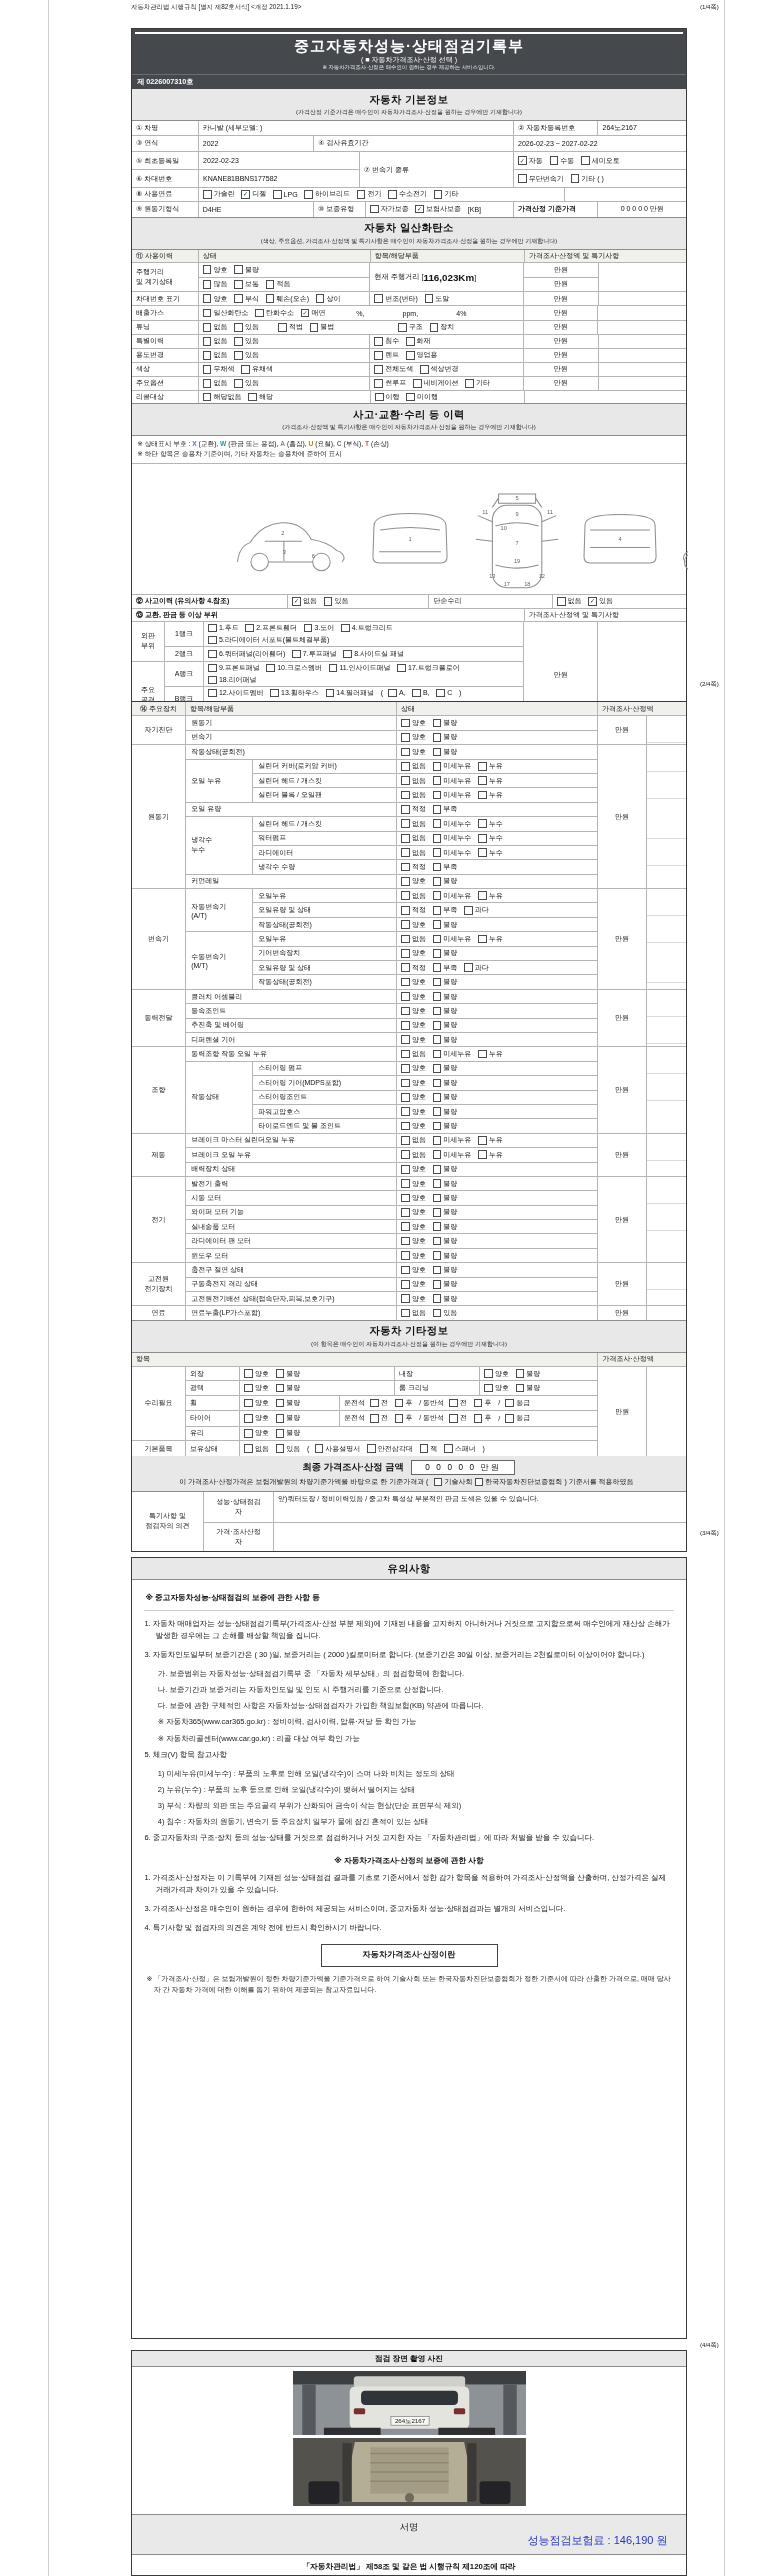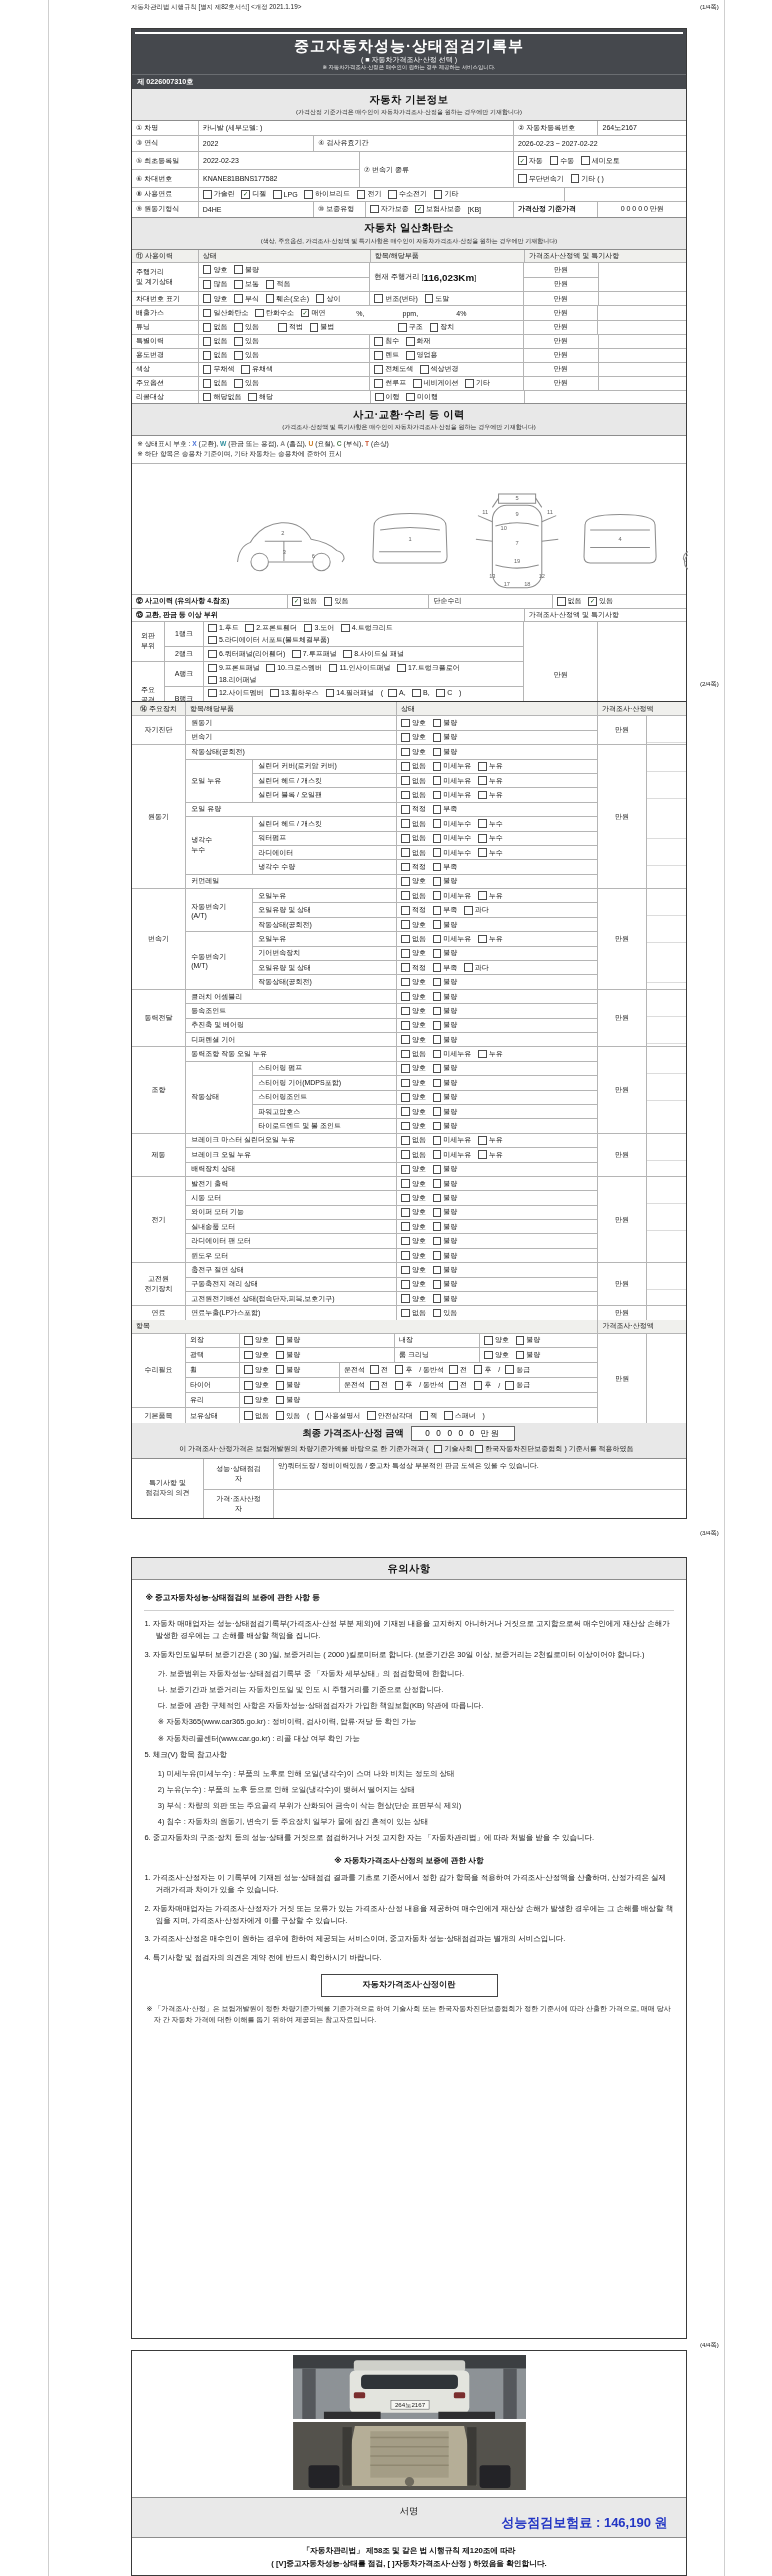--- a/index.html
+++ b/index.html
@@ -66,21 +66,21 @@
   .nt-hd2{font-size:7.7px;font-weight:bold;margin:11.3px 1px 5.2px;text-align:center}
   .nt-p{margin:0 0 7.2px;padding-left:11.3px;text-indent:-11.3px}
   .nt-s{margin:0 0 4.6px;padding-left:20.6px;text-indent:-7.2px;color:#1c1c1c}
   .nt-box{border:0.5px solid #444;width:175px;margin:10.3px auto 7.2px;text-align:center;font-size:8.2px;font-weight:bold;padding:4.1px 0}
   .nt-s2{margin:0 0 5.2px;padding-left:9.3px;text-indent:-7.2px;font-size:7px;color:#1c1c1c}
   
   .photohead{background:#e8e8e8;border-bottom:0.5px solid #8d8d8d;text-align:center;font-size:7.7px;font-weight:bold;padding:2.6px 0}
   .photos{display:flex;flex-direction:column;align-items:center;gap:3.1px;padding:3.6px 0}
   .signband{background:#e9e9e9;border-top:0.5px solid #8d8d8d;border-bottom:0.5px solid #8d8d8d;height:39px;position:relative;margin-top:4.1px}
   .signttl{position:absolute;left:0;right:0;top:6.2px;text-align:center;font-size:9.3px}
-  .fee{position:absolute;right:18.5px;bottom:5.2px;font-size:13px;font-weight:bold;color:#2336c4}
+  .fee{position:absolute;right:18.5px;bottom:5.2px;font-size:11px;font-weight:normal;color:#2336c4}
   .confirm{text-align:center;font-size:7.7px;font-weight:bold;padding-top:5.2px;line-height:1.7}
 </style>
 </head>
 <body>
 
 <div class="sheet">
 
   <div class="ruler">자동차관리법 시행규칙 [별지 제82호서식] &lt;개정 2021.1.19&gt;</div>
   <div class="pagemark" style="top:3.1px">(1/4쪽)</div>
   <div class="pagemark" style="top:680px">(2/4쪽)</div>
@@ -882,20 +882,24 @@
                   <span class="cbl">없음</span>
                 </span><span class="cb">
                   <span class="cbx"></span>
                   <span class="cbl">있음</span>
                 </span></div></div></div>
           <div class="cell pr" style="width: 49px;">만원</div>
           <div class="cell nts" style="width: 39px;"></div>
         </div>
       </div>
 
+    <div class="sechead" style="border-top:0.5px solid #8d8d8d">
+      <div class="h1">자동차 기타정보</div>
+      <div class="h2">(이 항목은 매수인이 자동차가격조사·산정을 원하는 경우에만 기재합니다)</div>
+    </div>
     <div class="tbl">
         <div class="row" style="min-height: 13px;">
           <div class="cell hd" style="width: 469px;">항목</div>
           <div class="cell hd" style="width: 88px;">가격조사·산정액</div>
         </div>
         <div class="row">
           <div class="cell stack" style="width: 469px;"><div class="row"><div class="cell gc" style="width: 54px;">수리필요</div><div class="cell stack" style="flex: 1 1 0%;"><div class="row" style="min-height: 13.4px;"><div class="cell" style="width: 54px;">외장</div><div class="cell ckc" style="width: 155px;"><span class="cb">
                       <span class="cbx"></span>
                       <span class="cbl">양호</span>
                     </span><span class="cb">
@@ -1034,29 +1038,29 @@
         <div class="nt-s">※ 자동차365(www.car365.go.kr) : 정비이력, 검사이력, 압류·저당 등 확인 가능</div>
         <div class="nt-s">※ 자동차리콜센터(www.car.go.kr) : 리콜 대상 여부 확인 가능</div>
         <div class="nt-p">5.  체크(V) 항목 참고사항</div>
         <div class="nt-s">1) 미세누유(미세누수) : 부품의 노후로 인해 오일(냉각수)이 스며 나와 비치는 정도의 상태</div>
         <div class="nt-s">2) 누유(누수) : 부품의 노후 등으로 인해 오일(냉각수)이 맺혀서 떨어지는 상태</div>
         <div class="nt-s">3) 부식 : 차량의 외판 또는 주요골격 부위가 산화되어 금속이 삭는 현상(단순 표면부식 제외)</div>
         <div class="nt-s">4) 침수 : 자동차의 원동기, 변속기 등 주요장치 일부가 물에 잠긴 흔적이 있는 상태</div>
         <div class="nt-p">6.  중고자동차의 구조·장치 등의 성능·상태를 거짓으로 점검하거나 거짓 고지한 자는 「자동차관리법」에 따라 처벌을 받을 수 있습니다.</div>
         <div class="nt-hd2">※ 자동차가격조사·산정의 보증에 관한 사항</div>
         <div class="nt-p">1.  가격조사·산정자는 이 기록부에 기재된 성능·상태점검 결과를 기초로 기준서에서 정한 감가 항목을 적용하여 가격조사·산정액을 산출하며, 산정가격은 실제 거래가격과 차이가 있을 수 있습니다.</div>
-        <div class="nt-p">2.  자동차매매업자는 가격조사·산정자가 거짓 또는 오류가 있는 가격조사·산정 내용을 제공하여 매수인에게 재산상 손해가 발생한 경우에는 그 손해를 배상할 책임을 지며, 가격조사·산정자에게 이를 구상할 수 있습니다.</div>
         <div class="nt-p">3.  가격조사·산정은 매수인이 원하는 경우에 한하여 제공되는 서비스이며, 중고자동차 성능·상태점검과는 별개의 서비스입니다.</div>
         <div class="nt-p">4.  특기사항 및 점검자의 의견은 계약 전에 반드시 확인하시기 바랍니다.</div>
         <div class="nt-box">자동차가격조사·산정이란</div>
         <div class="nt-s2">※ 「가격조사·산정」은 보험개발원이 정한 차량기준가액을 기준가격으로 하여 기술사회 또는 한국자동차진단보증협회가 정한 기준서에 따라 산출한 가격으로, 매매 당사자 간 자동차 가격에 대한 이해를 돕기 위하여 제공되는 참고자료입니다.</div>
       </div>
   </div>
 
   <div class="box" style="top:2350px;height:226px;overflow:hidden">
+    <div class="photohead">점검 장면 촬영 사진</div>
     <div class="photos">
       <svg width="233" height="64" viewBox="0 0 452 124">
         <rect width="452" height="124" fill="#8d9296"></rect>
         <rect width="452" height="26" fill="#3c3f42"></rect>
         <rect x="18" y="26" width="26" height="98" fill="#55585c"></rect>
         <rect x="408" y="26" width="26" height="98" fill="#55585c"></rect>
         <rect x="118" y="10" width="216" height="22" rx="6" fill="#cfd0ca"></rect>
         <rect x="110" y="30" width="232" height="82" rx="10" fill="#e3e4de"></rect>
         <rect x="132" y="38" width="188" height="28" rx="8" fill="#2f3438"></rect>
         <rect x="118" y="72" width="22" height="12" rx="3" fill="#7a2e2e"></rect>

